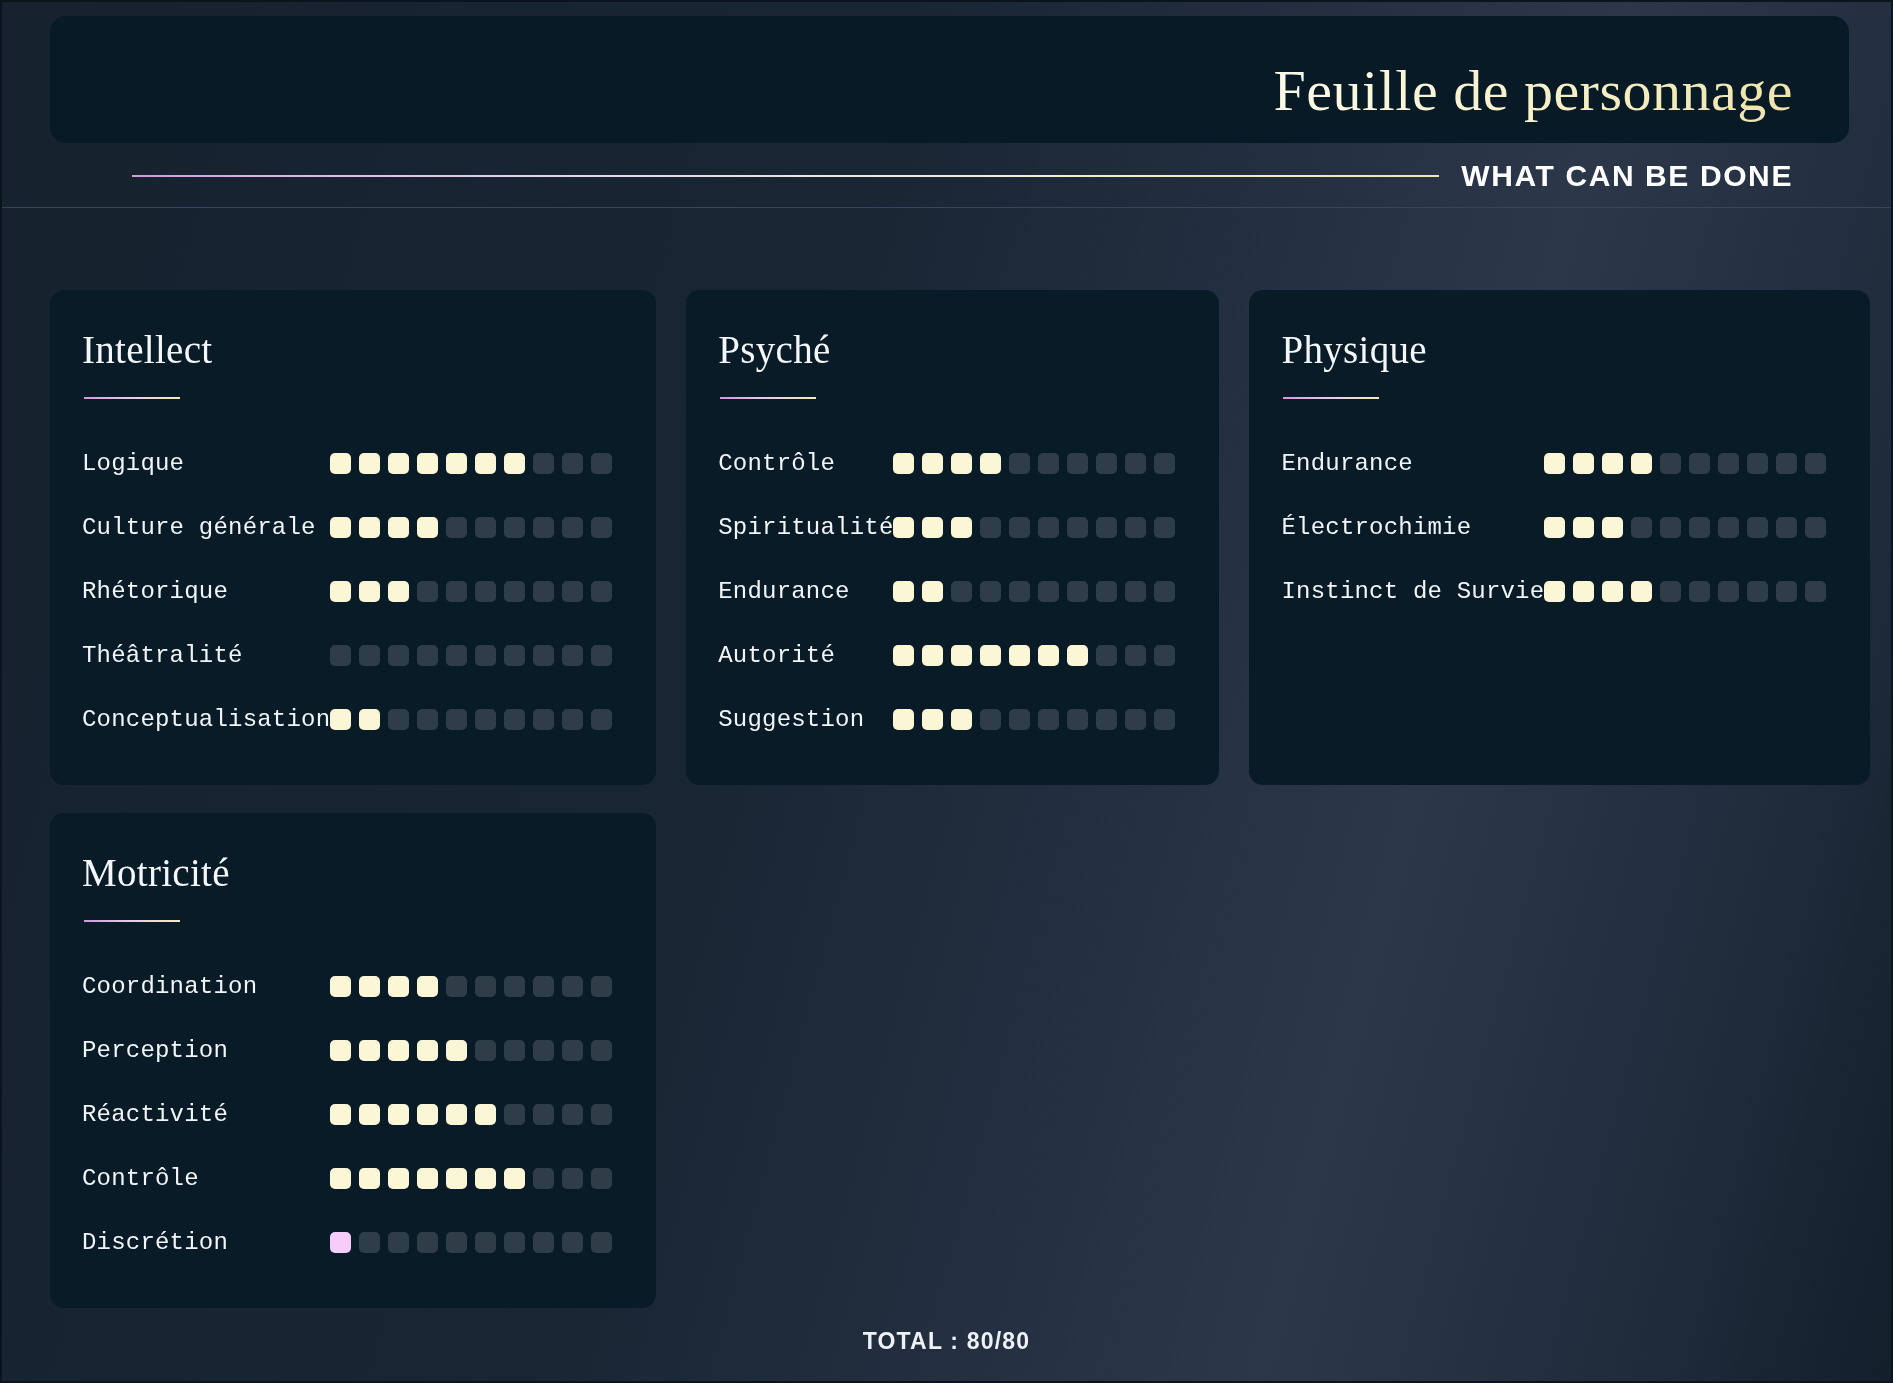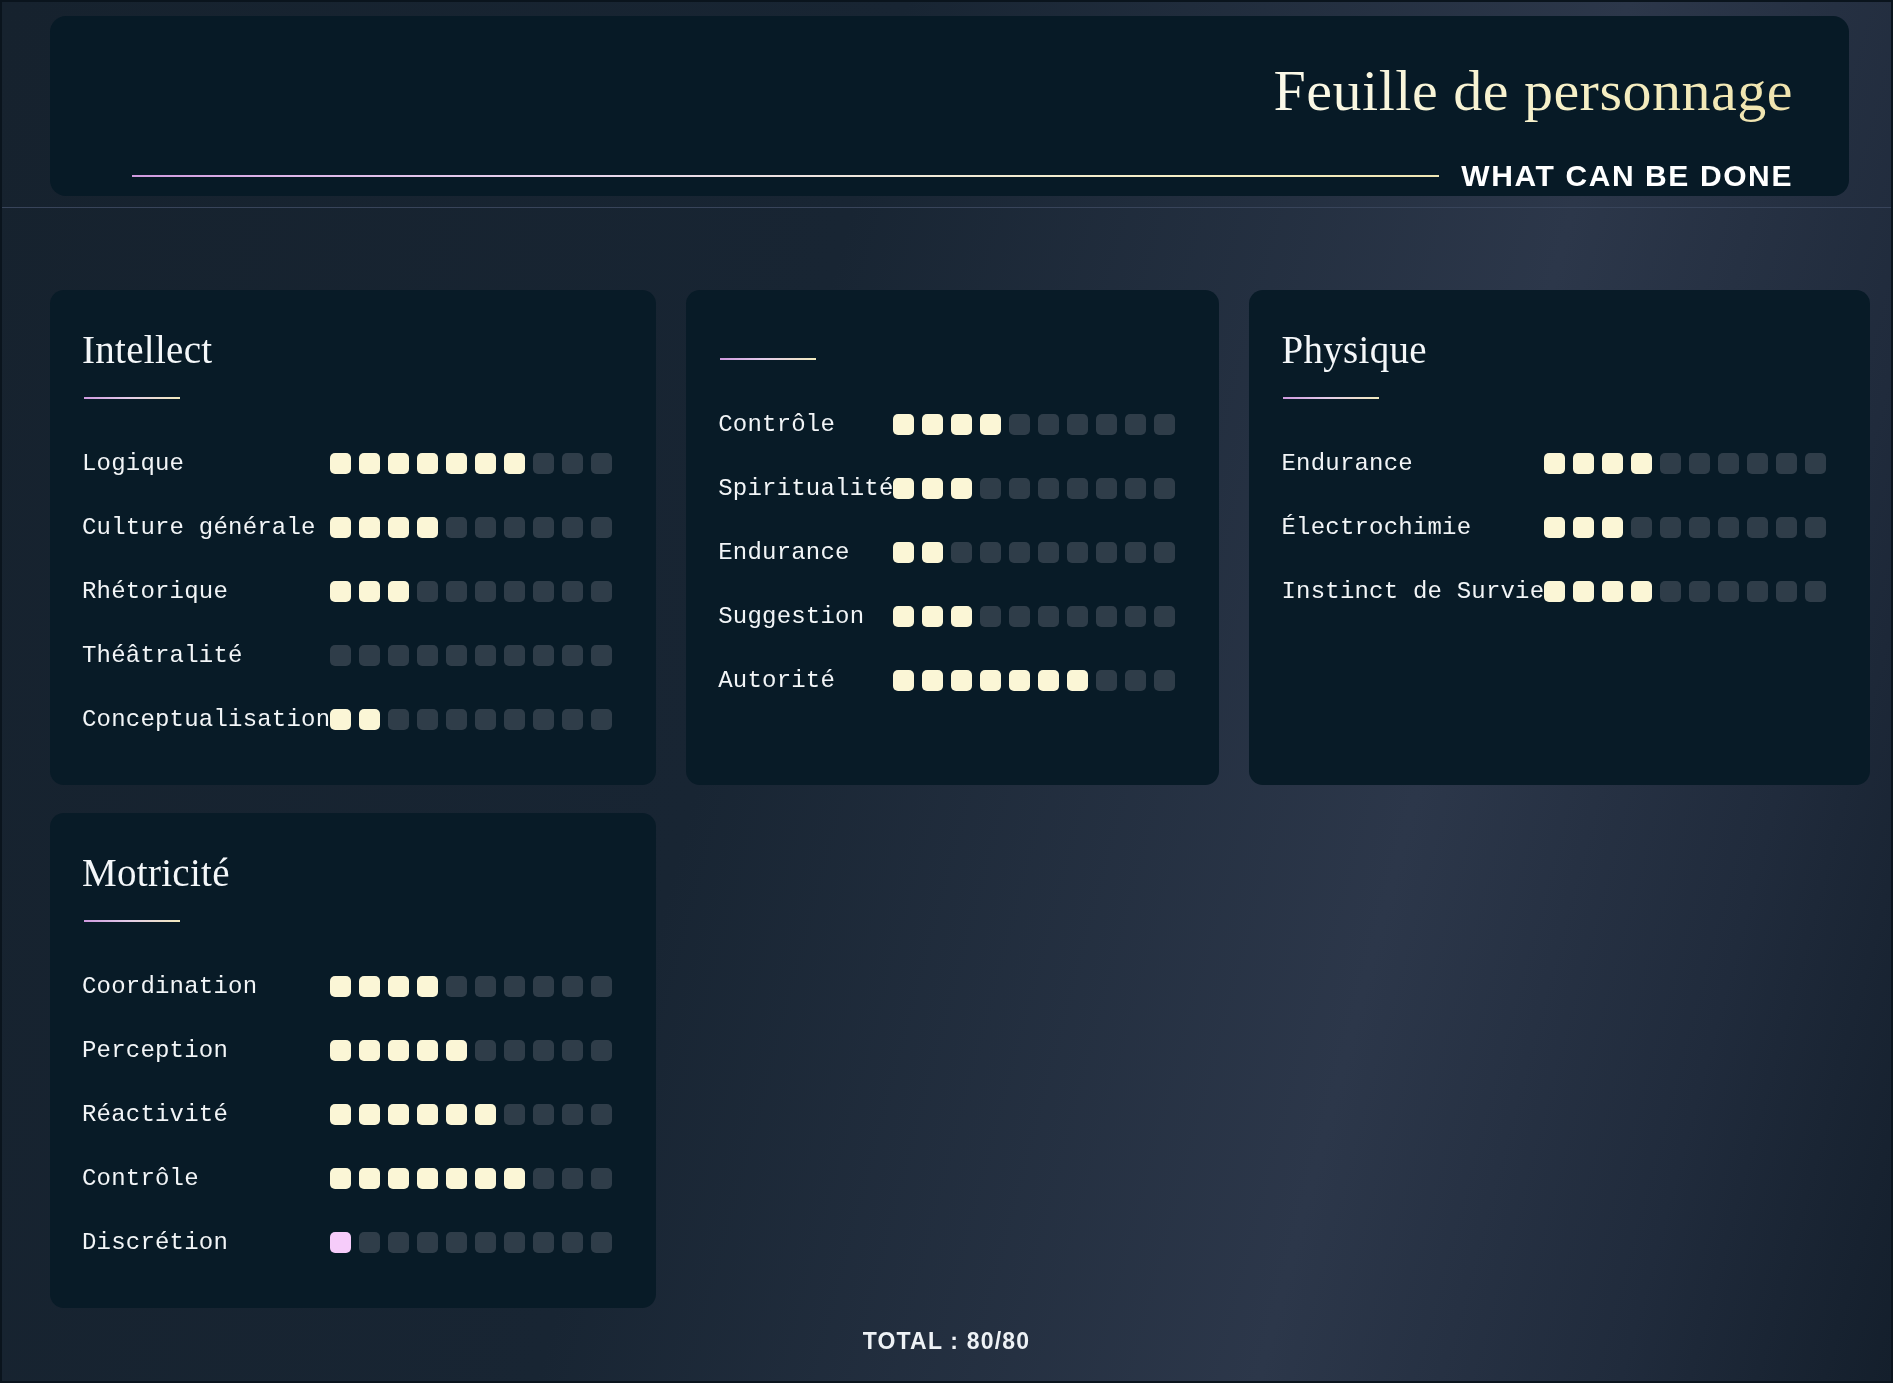--- a/index.html
+++ b/index.html
@@ -36,21 +36,21 @@
     left: 0; right: 0; top: 0;
     height: 206px;
     border-bottom: 1px solid #38445a;
   }
 
   .header-card {
     position: absolute;
     left: 48px;
     right: 42px;
     top: 14px;
-    height: 180px;
+    height: 127px;
     background: #071a26;
     border-radius: 16px;
     padding: 28px 56px 0 82px;
   }
 
   .header-title {
     text-align: right;
     font-family: "Liberation Serif", serif;
     font-size: 58px;
     font-weight: 400;
@@ -257,20 +257,21 @@
             <div class="pip"></div>
             <div class="pip"></div>
             <div class="pip"></div>
             <div class="pip"></div>
             <div class="pip"></div>
             <div class="pip"></div>
           </div>
         </div>
       </div>
       <div class="card">
+        <div class="card-title">Psyché</div>
         <div class="card-rule"></div>
         <div class="stat-row">
           <div class="stat-label">Contrôle</div>
           <div class="pips">
             <div class="pip filled"></div>
             <div class="pip filled"></div>
             <div class="pip filled"></div>
             <div class="pip filled"></div>
             <div class="pip"></div>
             <div class="pip"></div>
@@ -304,44 +305,44 @@
             <div class="pip"></div>
             <div class="pip"></div>
             <div class="pip"></div>
             <div class="pip"></div>
             <div class="pip"></div>
             <div class="pip"></div>
             <div class="pip"></div>
           </div>
         </div>
         <div class="stat-row">
+          <div class="stat-label">Autorité</div>
+          <div class="pips">
+            <div class="pip filled"></div>
+            <div class="pip filled"></div>
+            <div class="pip filled"></div>
+            <div class="pip filled"></div>
+            <div class="pip filled"></div>
+            <div class="pip filled"></div>
+            <div class="pip filled"></div>
+            <div class="pip"></div>
+            <div class="pip"></div>
+            <div class="pip"></div>
+          </div>
+        </div>
+        <div class="stat-row">
           <div class="stat-label">Suggestion</div>
           <div class="pips">
             <div class="pip filled"></div>
             <div class="pip filled"></div>
             <div class="pip filled"></div>
             <div class="pip"></div>
             <div class="pip"></div>
             <div class="pip"></div>
             <div class="pip"></div>
-            <div class="pip"></div>
-            <div class="pip"></div>
-            <div class="pip"></div>
-          </div>
-        </div>
-        <div class="stat-row">
-          <div class="stat-label">Autorité</div>
-          <div class="pips">
-            <div class="pip filled"></div>
-            <div class="pip filled"></div>
-            <div class="pip filled"></div>
-            <div class="pip filled"></div>
-            <div class="pip filled"></div>
-            <div class="pip filled"></div>
-            <div class="pip filled"></div>
             <div class="pip"></div>
             <div class="pip"></div>
             <div class="pip"></div>
           </div>
         </div>
       </div>
       <div class="card">
         <div class="card-title">Physique</div>
         <div class="card-rule"></div>
         <div class="stat-row">

